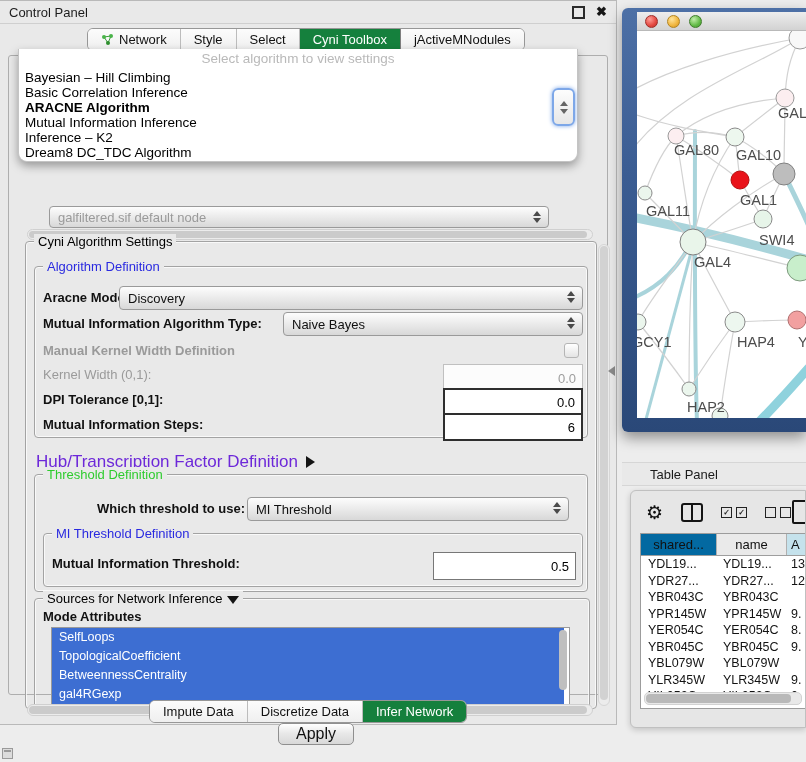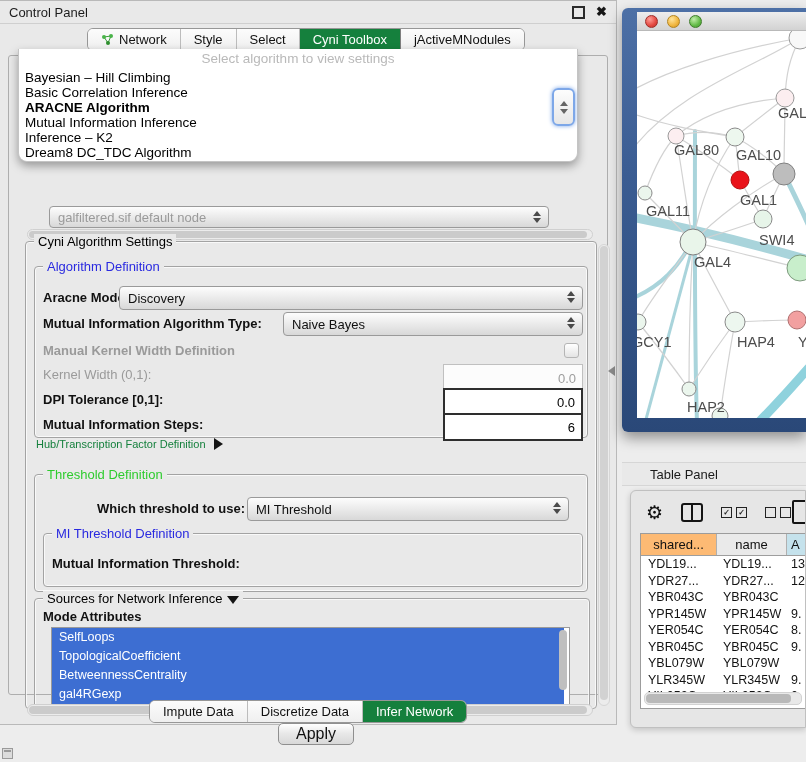--- a/index.html
+++ b/index.html
@@ -45,21 +45,21 @@
   #mi-group{left:8px;top:58px;width:540px;height:54px;}
   #sources-group{left:8px;top:356px;width:556px;height:110px;}
   .flabel{position:absolute;font-size:13px;color:#111;}
   .flabel.b{font-weight:bold;}
   .flabel.dis{color:#9a9a9a;}
   input.num{position:absolute;height:28px;border:1px solid #8e8e8e;background:#fff;font-family:"Liberation Sans",sans-serif;font-size:13px;text-align:right;padding:0 6px;box-sizing:border-box;color:#000;}
   input.num.strong{border:2px solid #2e2e2e;}
   input.num.dis{border:1px solid #c0c0c0;color:#9e9e9e;background:#fcfcfc;}
   .checkbox{position:absolute;width:13px;height:13px;border:1px solid #b5b5b5;border-radius:3px;background:linear-gradient(#ffffff,#e4e4e4);}
   
-  #hub-row{left:10px;top:196px;display:flex;align-items:center;gap:8px;font-size:11px;color:#15803d;}
+  #hub-row{left:10px;top:210px;display:flex;align-items:center;gap:8px;font-size:17px;color:#6d28d9;}
   .tri-right{width:0;height:0;border-top:6px solid transparent;border-bottom:6px solid transparent;border-left:9px solid #141414;}
   .tri-dn-big{width:0;height:0;border-left:6px solid transparent;border-right:6px solid transparent;border-top:8px solid #141414;display:inline-block;vertical-align:middle;margin-left:4px;}
   
   #attr-list{position:absolute;left:16px;top:28px;width:517px;height:77px;background:#fff;border:1px solid #9a9a9a;overflow:hidden;}
   .attr-item{height:19px;line-height:19px;padding-left:7px;font-size:12.5px;color:#fff;background:#3d6ed2;width:calc(100% - 12px);}
   #attr-vscroll{position:absolute;right:1px;top:1px;width:10px;height:74px;}
   #attr-vthumb{position:absolute;left:1px;top:1px;width:8px;height:60px;background:#bfbfbf;border-radius:4px;}
   
   .hscroll{height:12px;border:1px solid #d0d0d0;border-radius:6px;background:#ececec;}
   .hthumb{position:absolute;left:1px;top:1px;bottom:1px;background:#cbcbcb;border-radius:5px;}
@@ -89,21 +89,21 @@
   #table-toolbar{position:absolute;left:0;top:0;width:100%;height:42px;display:flex;align-items:center;padding-left:15px;gap:18px;box-sizing:border-box;}
   .gear-glyph{font-size:19px;color:#0e0e0e;line-height:19px;}
   .split-icon{width:18px;height:15px;border:2px solid #141414;border-radius:3px;position:relative;}
   .split-icon:before{content:"";position:absolute;left:50%;top:0;bottom:0;width:2px;background:#141414;margin-left:-1px;}
   .cb-pair{display:flex;gap:4px;}
   .cb{width:9px;height:9px;border:1.5px solid #222;font-size:8px;line-height:9px;text-align:center;color:#222;font-weight:bold;}
   .doc-icon{position:absolute;right:-7px;top:9px;width:16px;height:20px;border:2px solid #141414;border-radius:2px;background:#e6e6e6;}
   #yeast-table{position:absolute;left:9px;top:42px;width:166px;height:176px;background:#fff;border:1px solid #9c9c9c;box-sizing:border-box;overflow:hidden;}
   #tbl-header{display:flex;height:21px;border-bottom:1px solid #9e9e9e;font-size:13px;color:#111;}
   .hc{display:flex;align-items:center;justify-content:center;border-right:1px solid #b0b0b0;box-sizing:border-box;}
-  .hc.c0{width:76px;background:#fdba74;}
+  .hc.c0{width:76px;background:#0369a1;}
   .hc.c1{width:70px;background:#eaeaea;}
   .hc.c2{flex:1;background:#c5e2ec;justify-content:flex-start;padding-left:4px;border-right:none;}
   .trow{display:flex;height:16.5px;align-items:center;font-size:12.5px;color:#131313;}
   .tcell{box-sizing:border-box;overflow:hidden;white-space:nowrap;}
   .tcell.c0{width:76px;padding-left:7px;}
   .tcell.c1{width:70px;padding-left:6px;}
   .tcell.c2{flex:1;padding-left:4px;}
   #tbl-hscroll{position:absolute;left:3px;right:3px;bottom:3px;height:11px;background:#e9e9e9;border:1px solid #d2d2d2;border-radius:5px;}
   #tbl-hthumb{position:absolute;left:1px;top:1px;bottom:1px;width:93%;background:#b9b9b9;border-radius:4px;}
   
@@ -205,20 +205,21 @@
         <div class="combo" style="position:absolute;left:212px;top:22px;width:290px">
           <span>MI Threshold</span>
           <span class="spin">
               <span class="tri-up"></span>
               <span class="tri-down"></span>
             </span>
         </div>
         <div class="abs groupbox" id="mi-group">
           <span class="legend blue">MI Threshold Definition</span>
           <span class="flabel b" style="left:8px;top:22px">Mutual Information Threshold:</span>
+          <input class="num" style="right: 6px; top: 18px; width: 143px; border-color: rgb(119, 119, 119);" value="0.5">
         </div>
       </div>
 
       <div class="abs groupbox" id="sources-group">
         <span class="legend"><span>Sources for Network Inference</span><span class="tri-dn-big"></span></span>
         <span class="flabel b" style="left:8px;top:10px">Mode Attributes</span>
         <div id="attr-list">
           <div class="attr-item">SelfLoops</div>
             <div class="attr-item">TopologicalCoefficient</div>
             <div class="attr-item">BetweennessCentrality</div>

